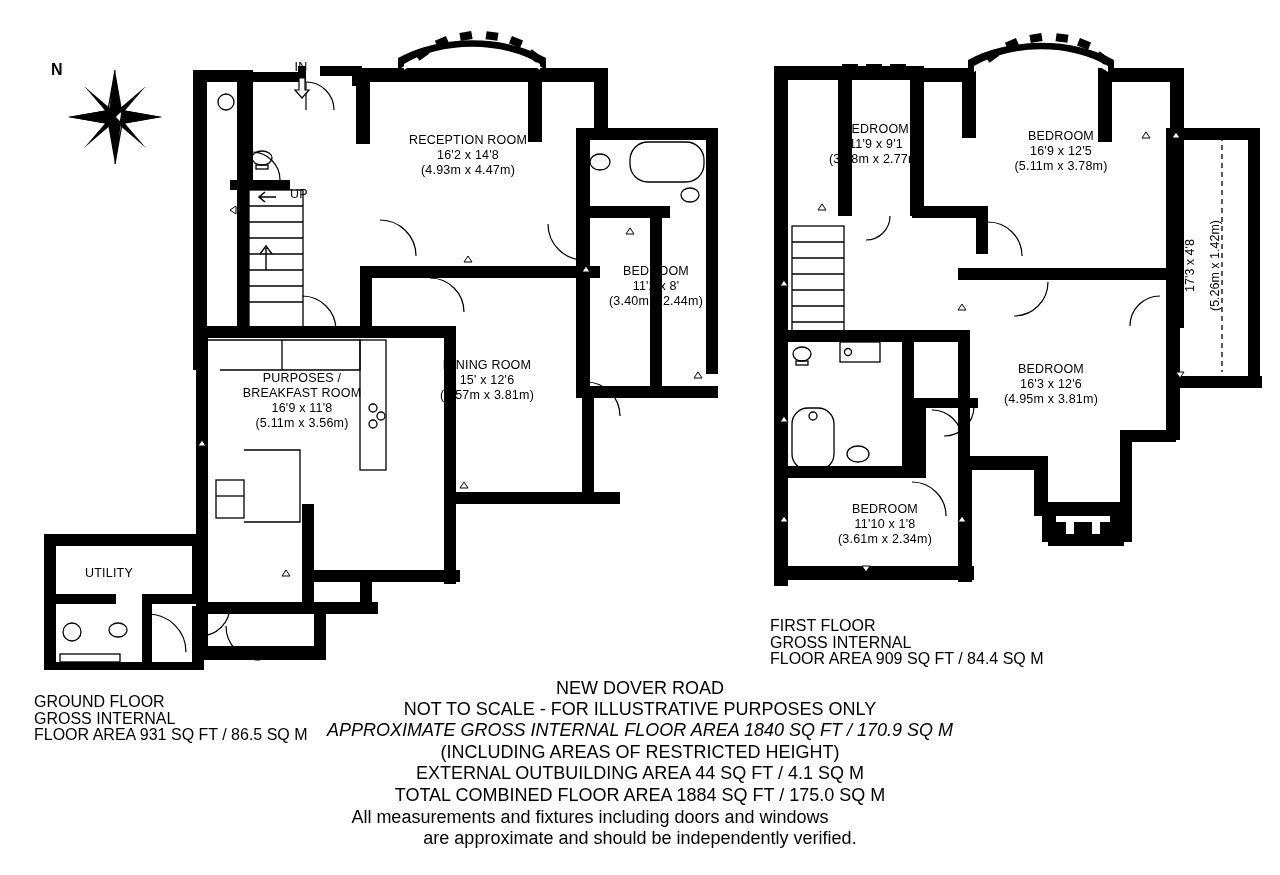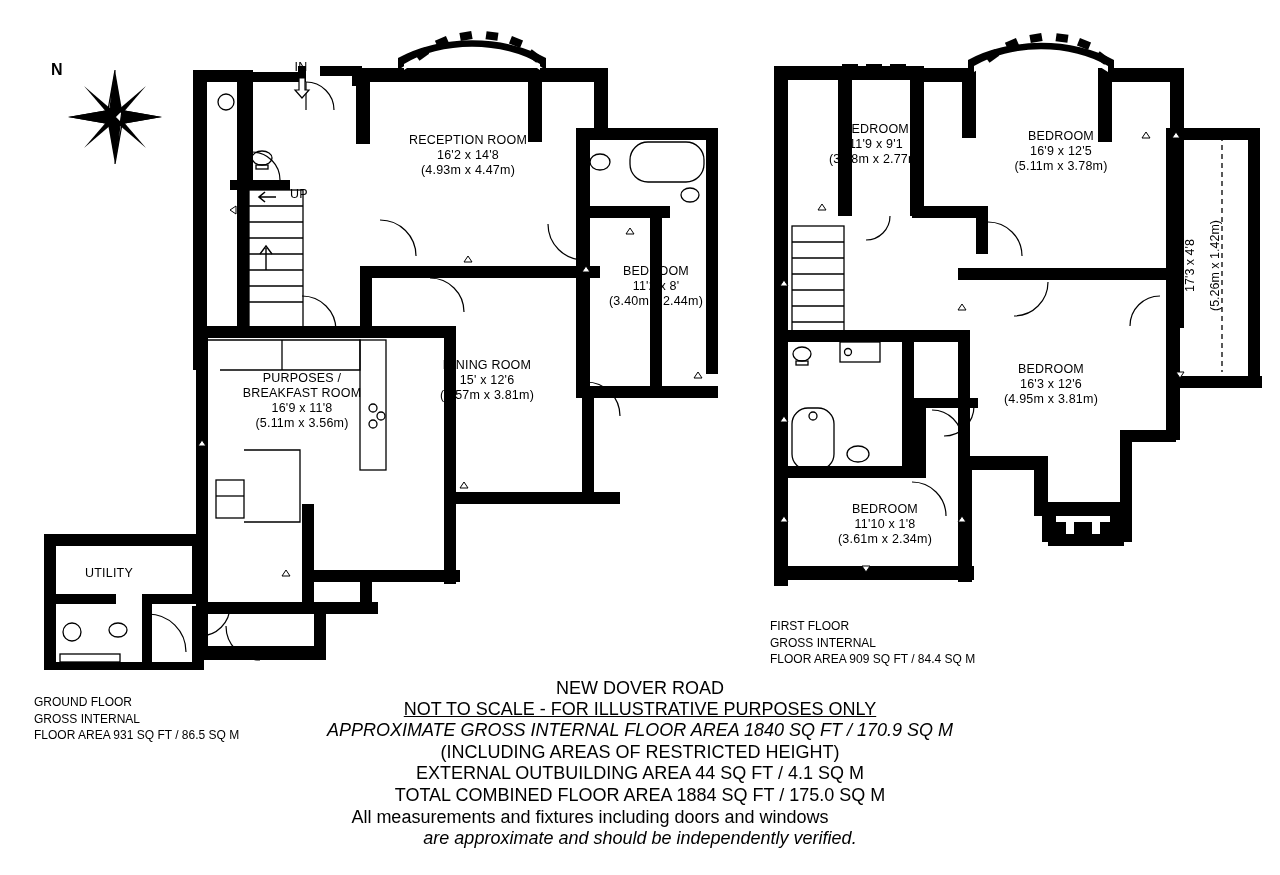--- a/index.html
+++ b/index.html
@@ -35,21 +35,21 @@
   }
   .footer {
     position: absolute;
     text-align: center;
     font-size: 18px;
     line-height: 21.5px;
     white-space: nowrap;
   }
   .floor-note {
     position: absolute;
-    font-size: 12px;
+    font-size: 16px;
     line-height: 16.5px;
     white-space: nowrap;
     text-align: left;
   }
   .compass {
     position: absolute;
   }
   .marker {
     position: absolute;
   }
@@ -421,35 +421,35 @@
 
   <div class="floor-note" style="left:770px; top:618px;">
     <span class="ln">FIRST FLOOR</span><br>
     <span class="ln">GROSS INTERNAL</span><br>
     <span class="ln">FLOOR AREA 909 SQ FT / 84.4 SQ M</span>
   </div>
 
   <div class="footer" style="left:0; top:678px; width:1280px;">
     <span>NEW DOVER ROAD</span>
   </div>
-  <div class="footer" style="left:0; top:699px; width:1280px;text-decoration:underline;">
+  <div class="footer" style="left:0; top:699px; width:1280px;">
     <span>NOT TO SCALE - FOR ILLUSTRATIVE PURPOSES ONLY</span>
   </div>
   <div class="footer" style="left:0; top:720px; width:1280px;font-style:italic;">
     <span>APPROXIMATE GROSS INTERNAL FLOOR AREA 1840 SQ FT / 170.9 SQ M</span>
   </div>
   <div class="footer" style="left:0; top:742px; width:1280px;">
     <span>(INCLUDING AREAS OF RESTRICTED HEIGHT)</span>
   </div>
   <div class="footer" style="left:0; top:763px; width:1280px;">
     <span>EXTERNAL OUTBUILDING AREA 44 SQ FT / 4.1 SQ M</span>
   </div>
   <div class="footer" style="left:0; top:785px; width:1280px;">
     <span>TOTAL COMBINED FLOOR AREA 1884 SQ FT / 175.0 SQ M</span>
   </div>
   <div class="footer" style="left:0; top:807px; width:1180px;">
     <span>All measurements and fixtures including doors and windows</span>
   </div>
-  <div class="footer" style="left:0; top:828px; width:1280px;font-style:italic;">
+  <div class="footer" style="left:0; top:828px; width:1280px;">
     <span>are approximate and should be independently verified.</span>
   </div>
 
 </div>
 
 </body></html>

